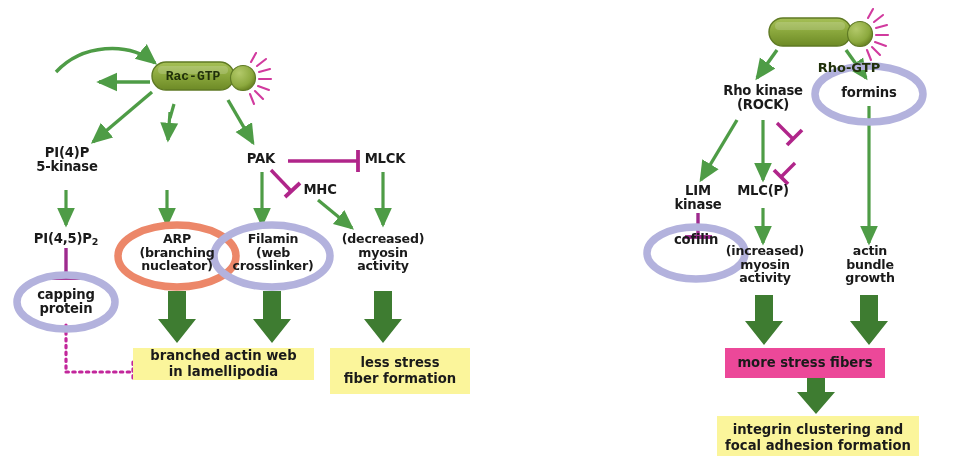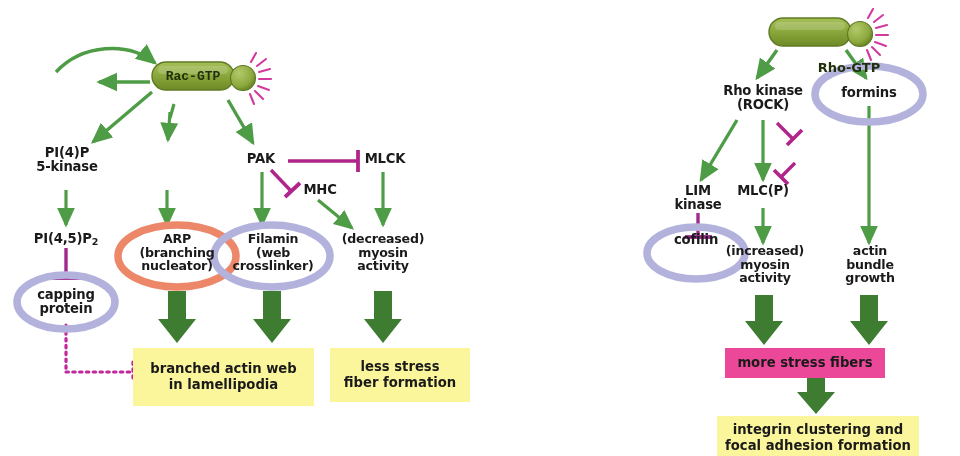--- a/index.html
+++ b/index.html
@@ -225,24 +225,24 @@
 (web
 crosslinker)</div>
 
   <div class="node n12" style="left:333px;top:232px;width:100px;">(decreased)
 myosin
 activity</div>
 
   <div class="node n13" style="left:16px;top:288px;width:100px;">capping
 protein</div>
 
-  <div class="box" style="left:133px;top:348px;width:181px;height:58px;background:#fbf59b;">branched actin web
+  <div class="box" style="left:133px;top:348px;width:181px;height:32px;background:#fbf59b;">branched actin web
 in lamellipodia</div>
 
-  <div class="box" style="left:330px;top:348px;width:140px;height:54px;background:#fbf59b;">less stress
+  <div class="box" style="left:330px;top:348px;width:140px;height:46px;background:#fbf59b;">less stress
 fiber formation</div>
 
   <div class="gtp" style="left:808px;top:18px;width:82px;height:28px;margin-top:35px;">
     <span>Rho-GTP</span>
   </div>
 
   <div class="node n13" style="left:698px;top:84px;width:130px;">Rho kinase
 (ROCK)</div>
 
   <div class="node n13" style="left:819px;top:86px;width:100px;">formins</div>

